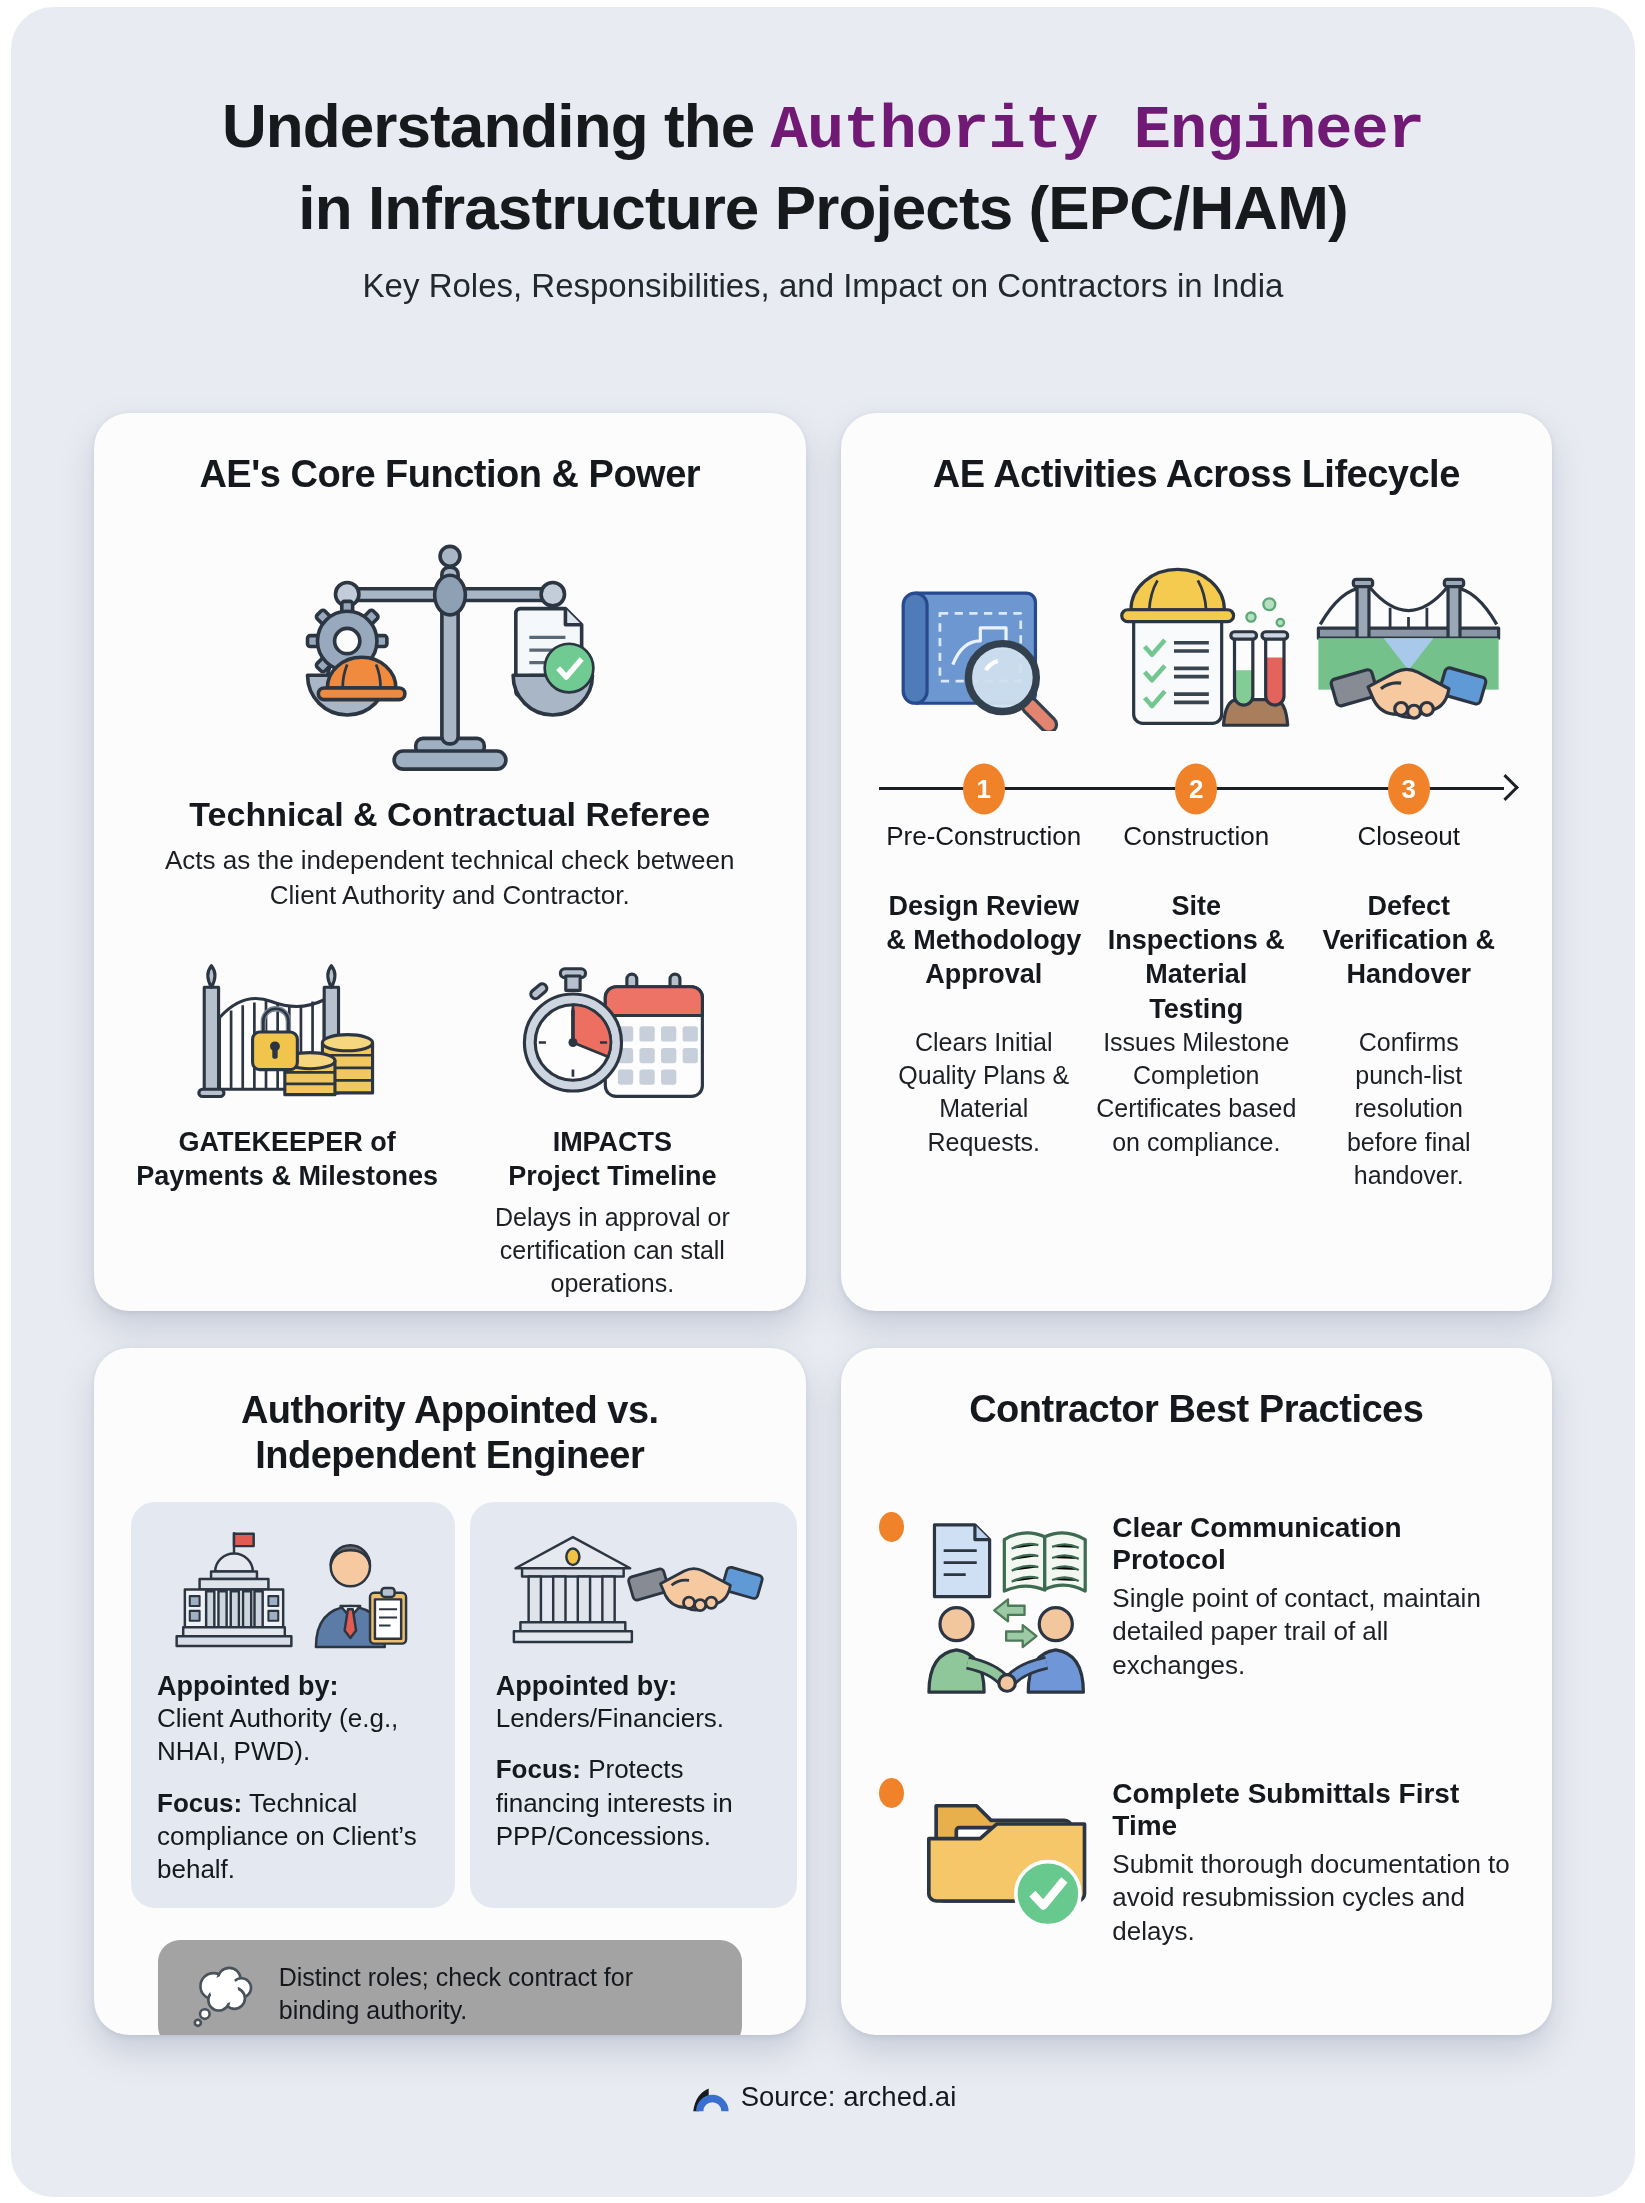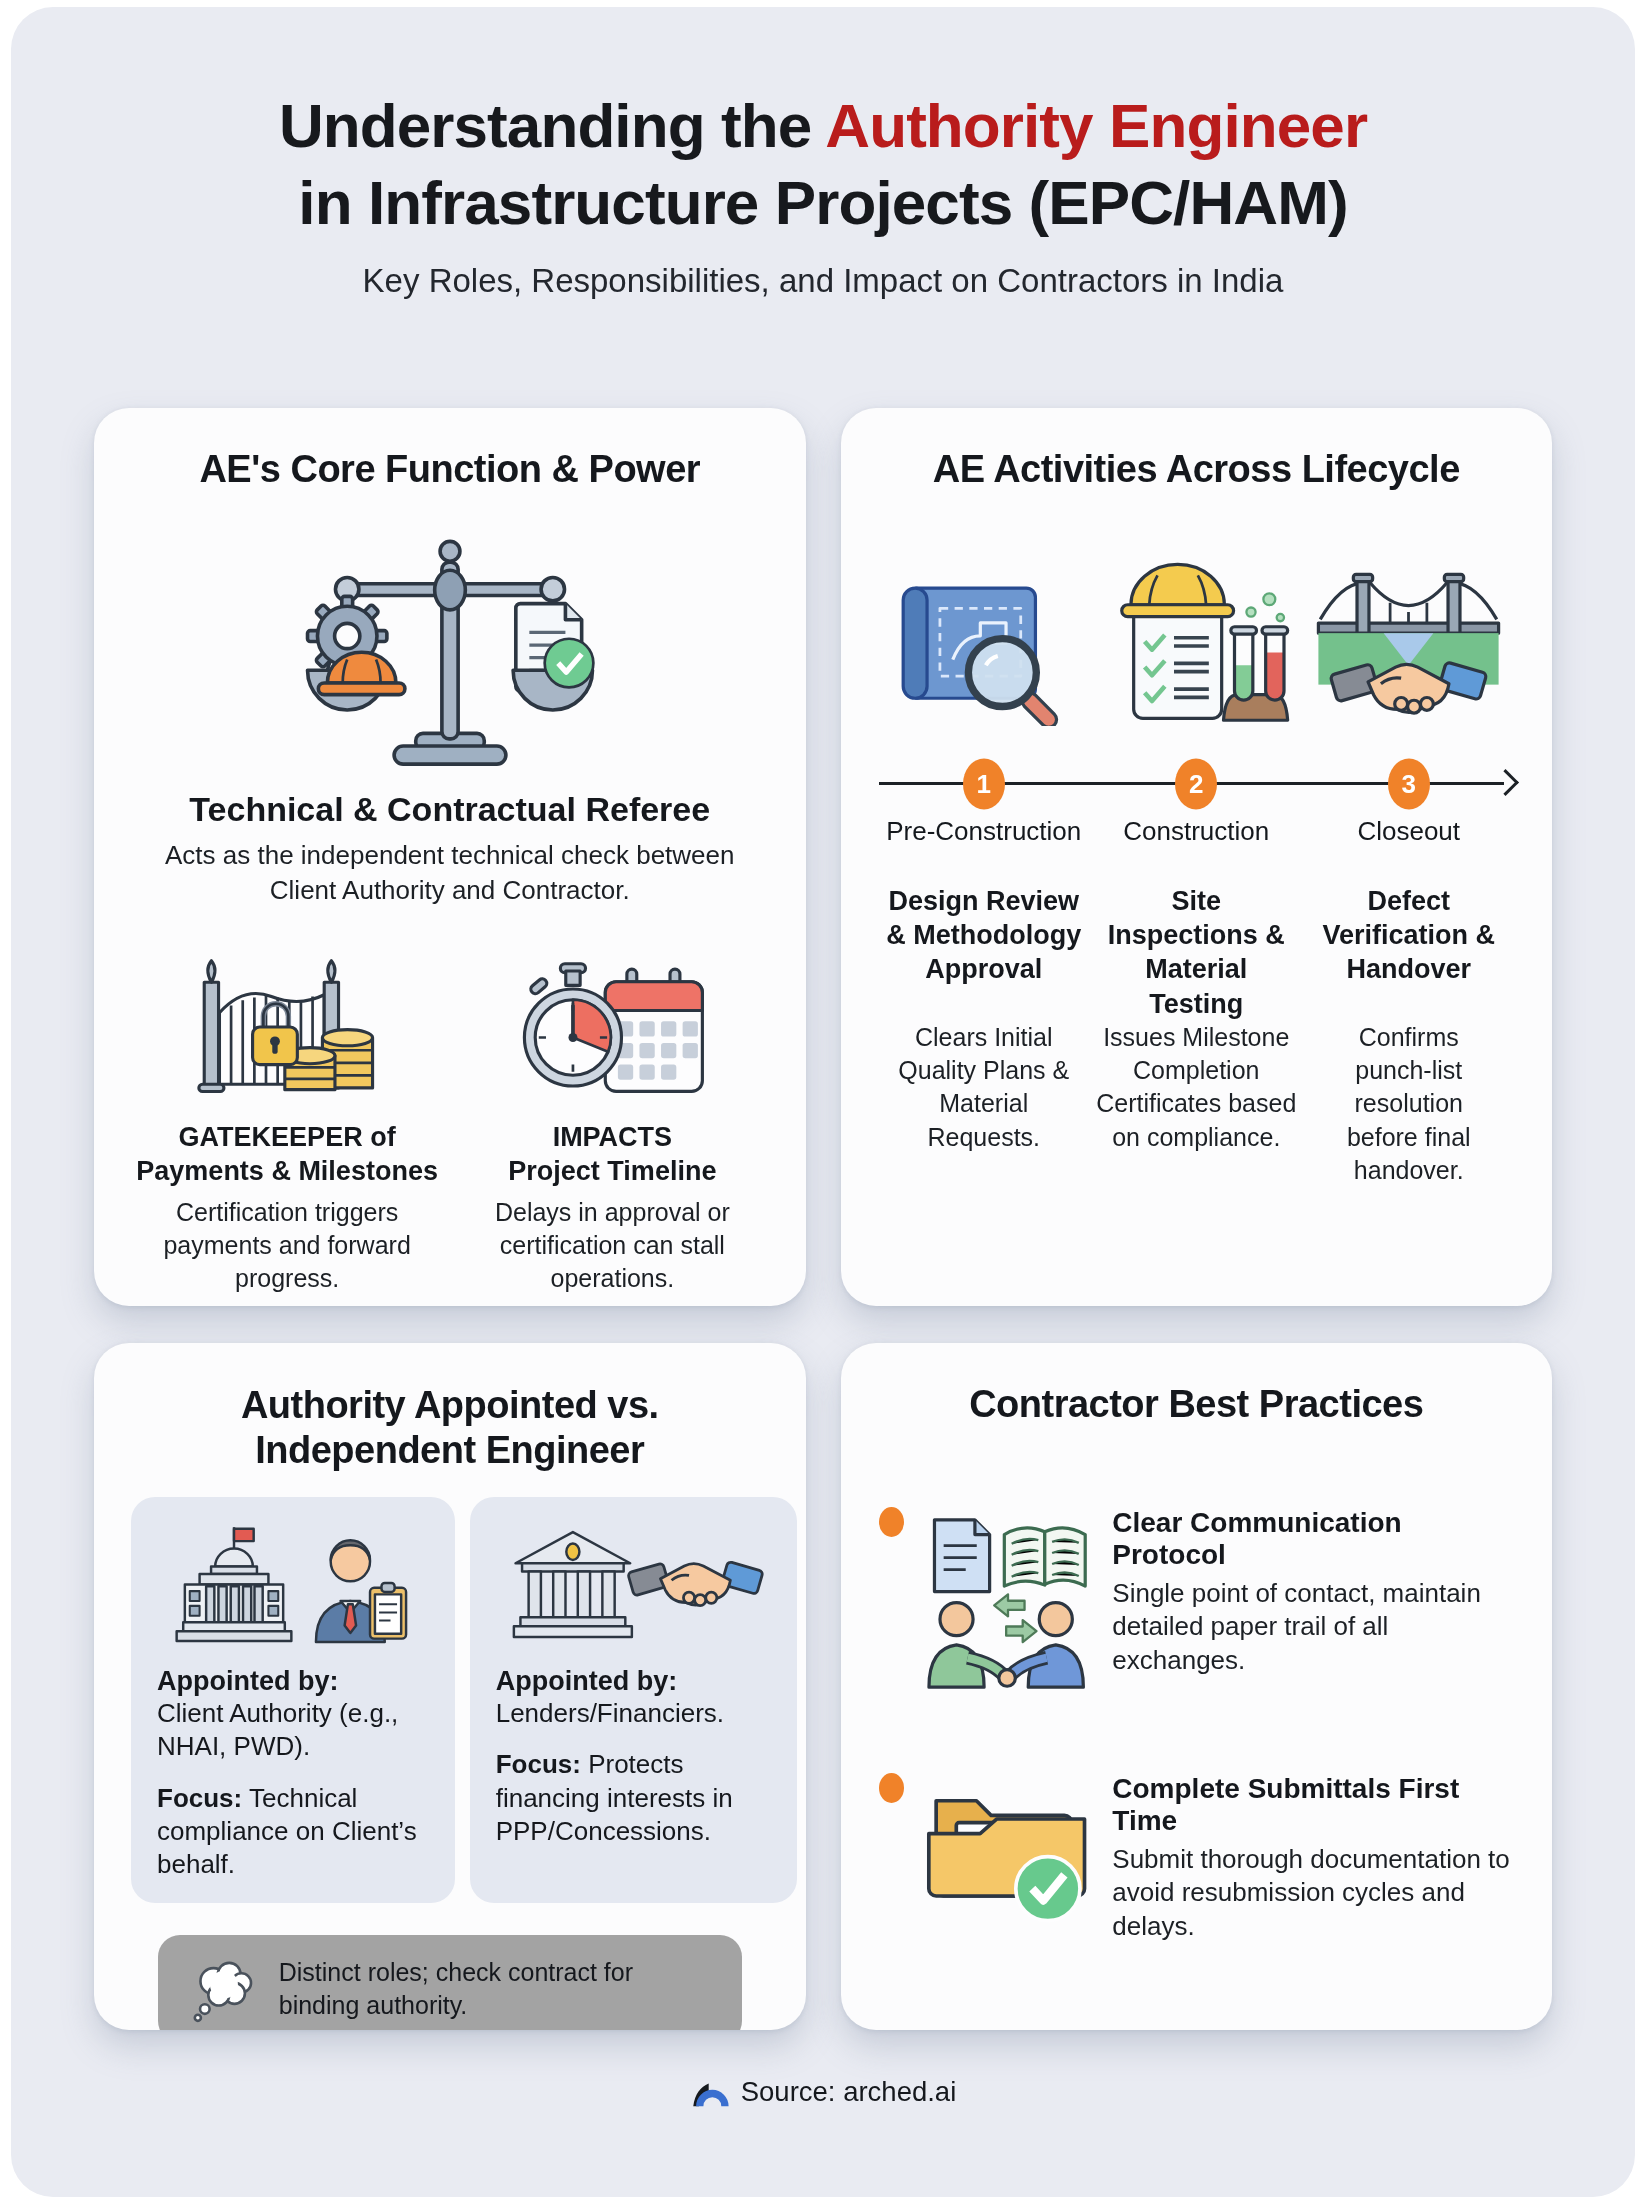--- a/index.html
+++ b/index.html
@@ -13,21 +13,21 @@
   .canvas {
     position:absolute; left:11px; top:7.3px; right:11px; bottom:7.3px;
     background:#e9ebf2; border-radius:42px; overflow:hidden;
   }
   
   .header { text-align:center; padding-top:81px; }
   .title {
     font-size:62px; font-weight:bold; line-height:1.24; letter-spacing:-0.9px;
     color:#17191d; margin:0;
   }
-  .title .accent { color:#b91c1c; }
+  .title .accent { color:#701a75;font-family:Liberation Mono, monospace; }
   .subtitle { margin-top:20px; font-size:33px; color:#23272e; }
 
   
   .grid {
     display:grid; grid-template-columns:1fr 1fr; grid-template-rows:898px 687px;
     column-gap:35px; row-gap:37px; margin:108px 83px 0;
   }
   .card {
     background:#fcfcfd; border-radius:35px; height:100%; overflow:hidden;
     box-shadow:0 16.5px 33px rgba(124,136,158,.30), 0 1.8px 5.5px rgba(124,136,158,.18);
@@ -196,21 +196,20 @@
                   <circle cx="93" cy="102" r="5.5" fill="#2c3642" stroke="none"></circle>
                   <rect x="90" y="104" width="6" height="12" rx="3" fill="#2c3642" stroke="none"></rect>
                 </g>
               </svg>
             </span>
           </div>
           <div class="core-h">
             <span>GATEKEEPER of</span><br>
             <span>Payments &amp; Milestones</span>
           </div>
-          <div class="core-b">Certification triggers payments and forward progress.</div>
         </div>
 
         <div class="core-col">
           <div class="core-icon">
             <span class="icon">
               <svg width="195" height="151" viewBox="0 0 212 168">
                 <g stroke="#2c3642" stroke-width="3.5" stroke-linejoin="round">
                   <rect x="122" y="18" width="11" height="28" rx="5.5" fill="#b6c1cd"></rect>
                   <rect x="170" y="18" width="11" height="28" rx="5.5" fill="#b6c1cd"></rect>
                   <rect x="98" y="32" width="108" height="122" rx="12" fill="#fdfdfe"></rect>

